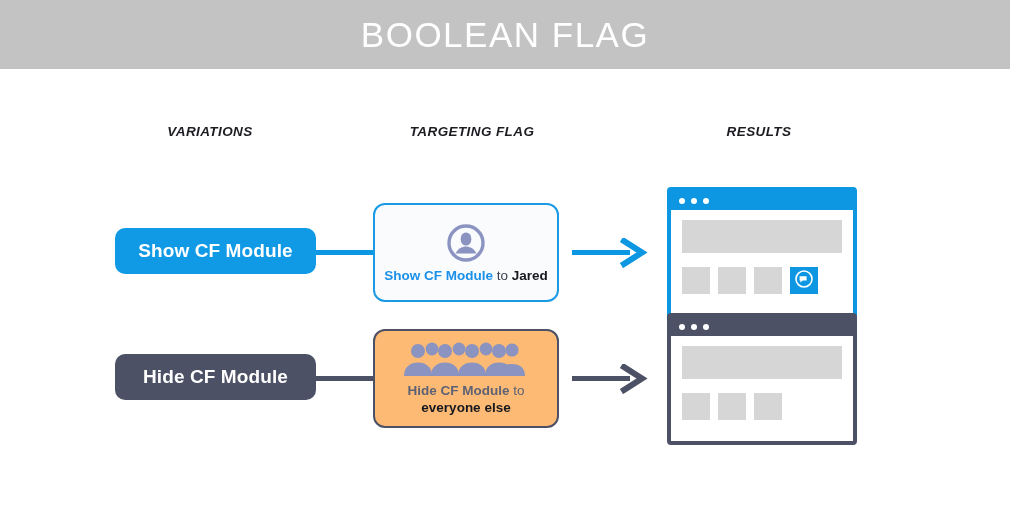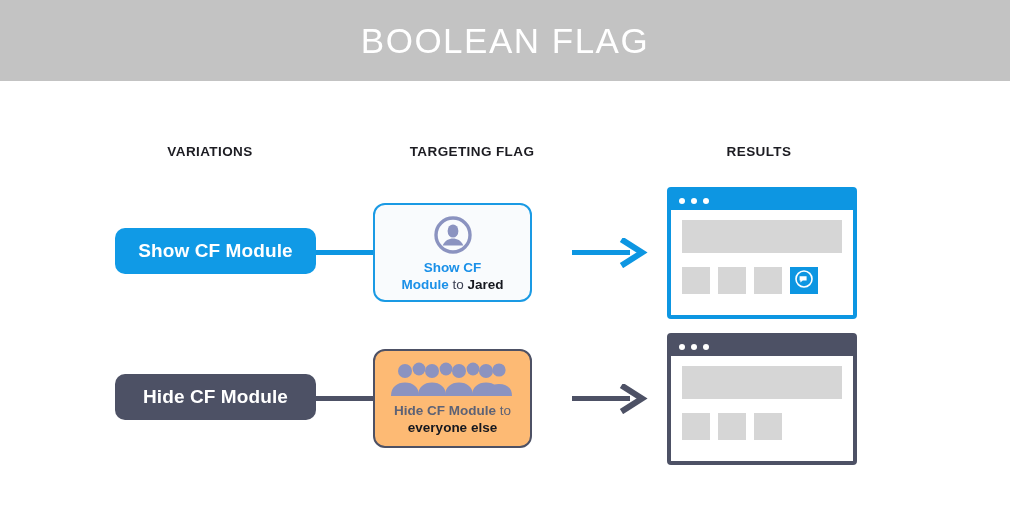--- a/index.html
+++ b/index.html
@@ -13,40 +13,41 @@
     font-family: "Liberation Sans", sans-serif;
     overflow: hidden;
     position: relative;
   }
 
   
   .header {
     position: absolute;
     left: 0; top: 0;
     width: 1010px;
-    height: 81px;
+    height: 69px;
     background: #c3c3c3;
     display: flex;
     align-items: center;
     justify-content: center;
   }
   .header-title {
     color: #ffffff;
     font-size: 35px;
     font-weight: 400;
     letter-spacing: 1.5px;
     font-family: "Liberation Sans", sans-serif;
   }
 
   
   .col-headers {
     position: absolute;
-    left: 0; top: 144px;
+    left: 0; top: 124px;
     width: 955px;
     height: 20px;
+    font-style: italic;
   }
   .col-head {
     position: absolute;
     font-size: 13.5px;
     font-weight: bold;
     color: #1c1c22;
     letter-spacing: 0.4px;
     white-space: nowrap;
     transform: translateX(-50%);
   }
@@ -55,21 +56,21 @@
   .col-head.c3 { left: 759px; }
 
   
   .row {
     position: absolute;
     left: 0;
     width: 1010px;
     height: 150px;
   }
   .row.row1 { top: 178px; padding-left: 24px; }
-  .row.row2 { top: 324px; text-decoration: underline; }
+  .row.row2 { top: 304px; text-decoration: underline; }
 
   
   .connector {
     position: absolute;
     height: 5px;
     left: 300px;
     width: 78px;
     top: 72px;
   }
   .row1 .connector { background: #0d96e2; }
@@ -93,21 +94,21 @@
     box-sizing: border-box;
   }
   .row1 .pill { background: #109ae6; }
   .row2 .pill { background: #4d5165; }
 
   
   .card {
     position: absolute;
     left: 373px;
     top: 25px;
-    width: 159px;
+    width: 186px;
     height: 99px;
     border-radius: 12px;
     background: #f9fbfd;
     box-sizing: border-box;
     display: flex;
     flex-direction: column;
     align-items: center;
     justify-content: center;
   }
   .row1 .card { border: 2px solid #1a9ae4; }

